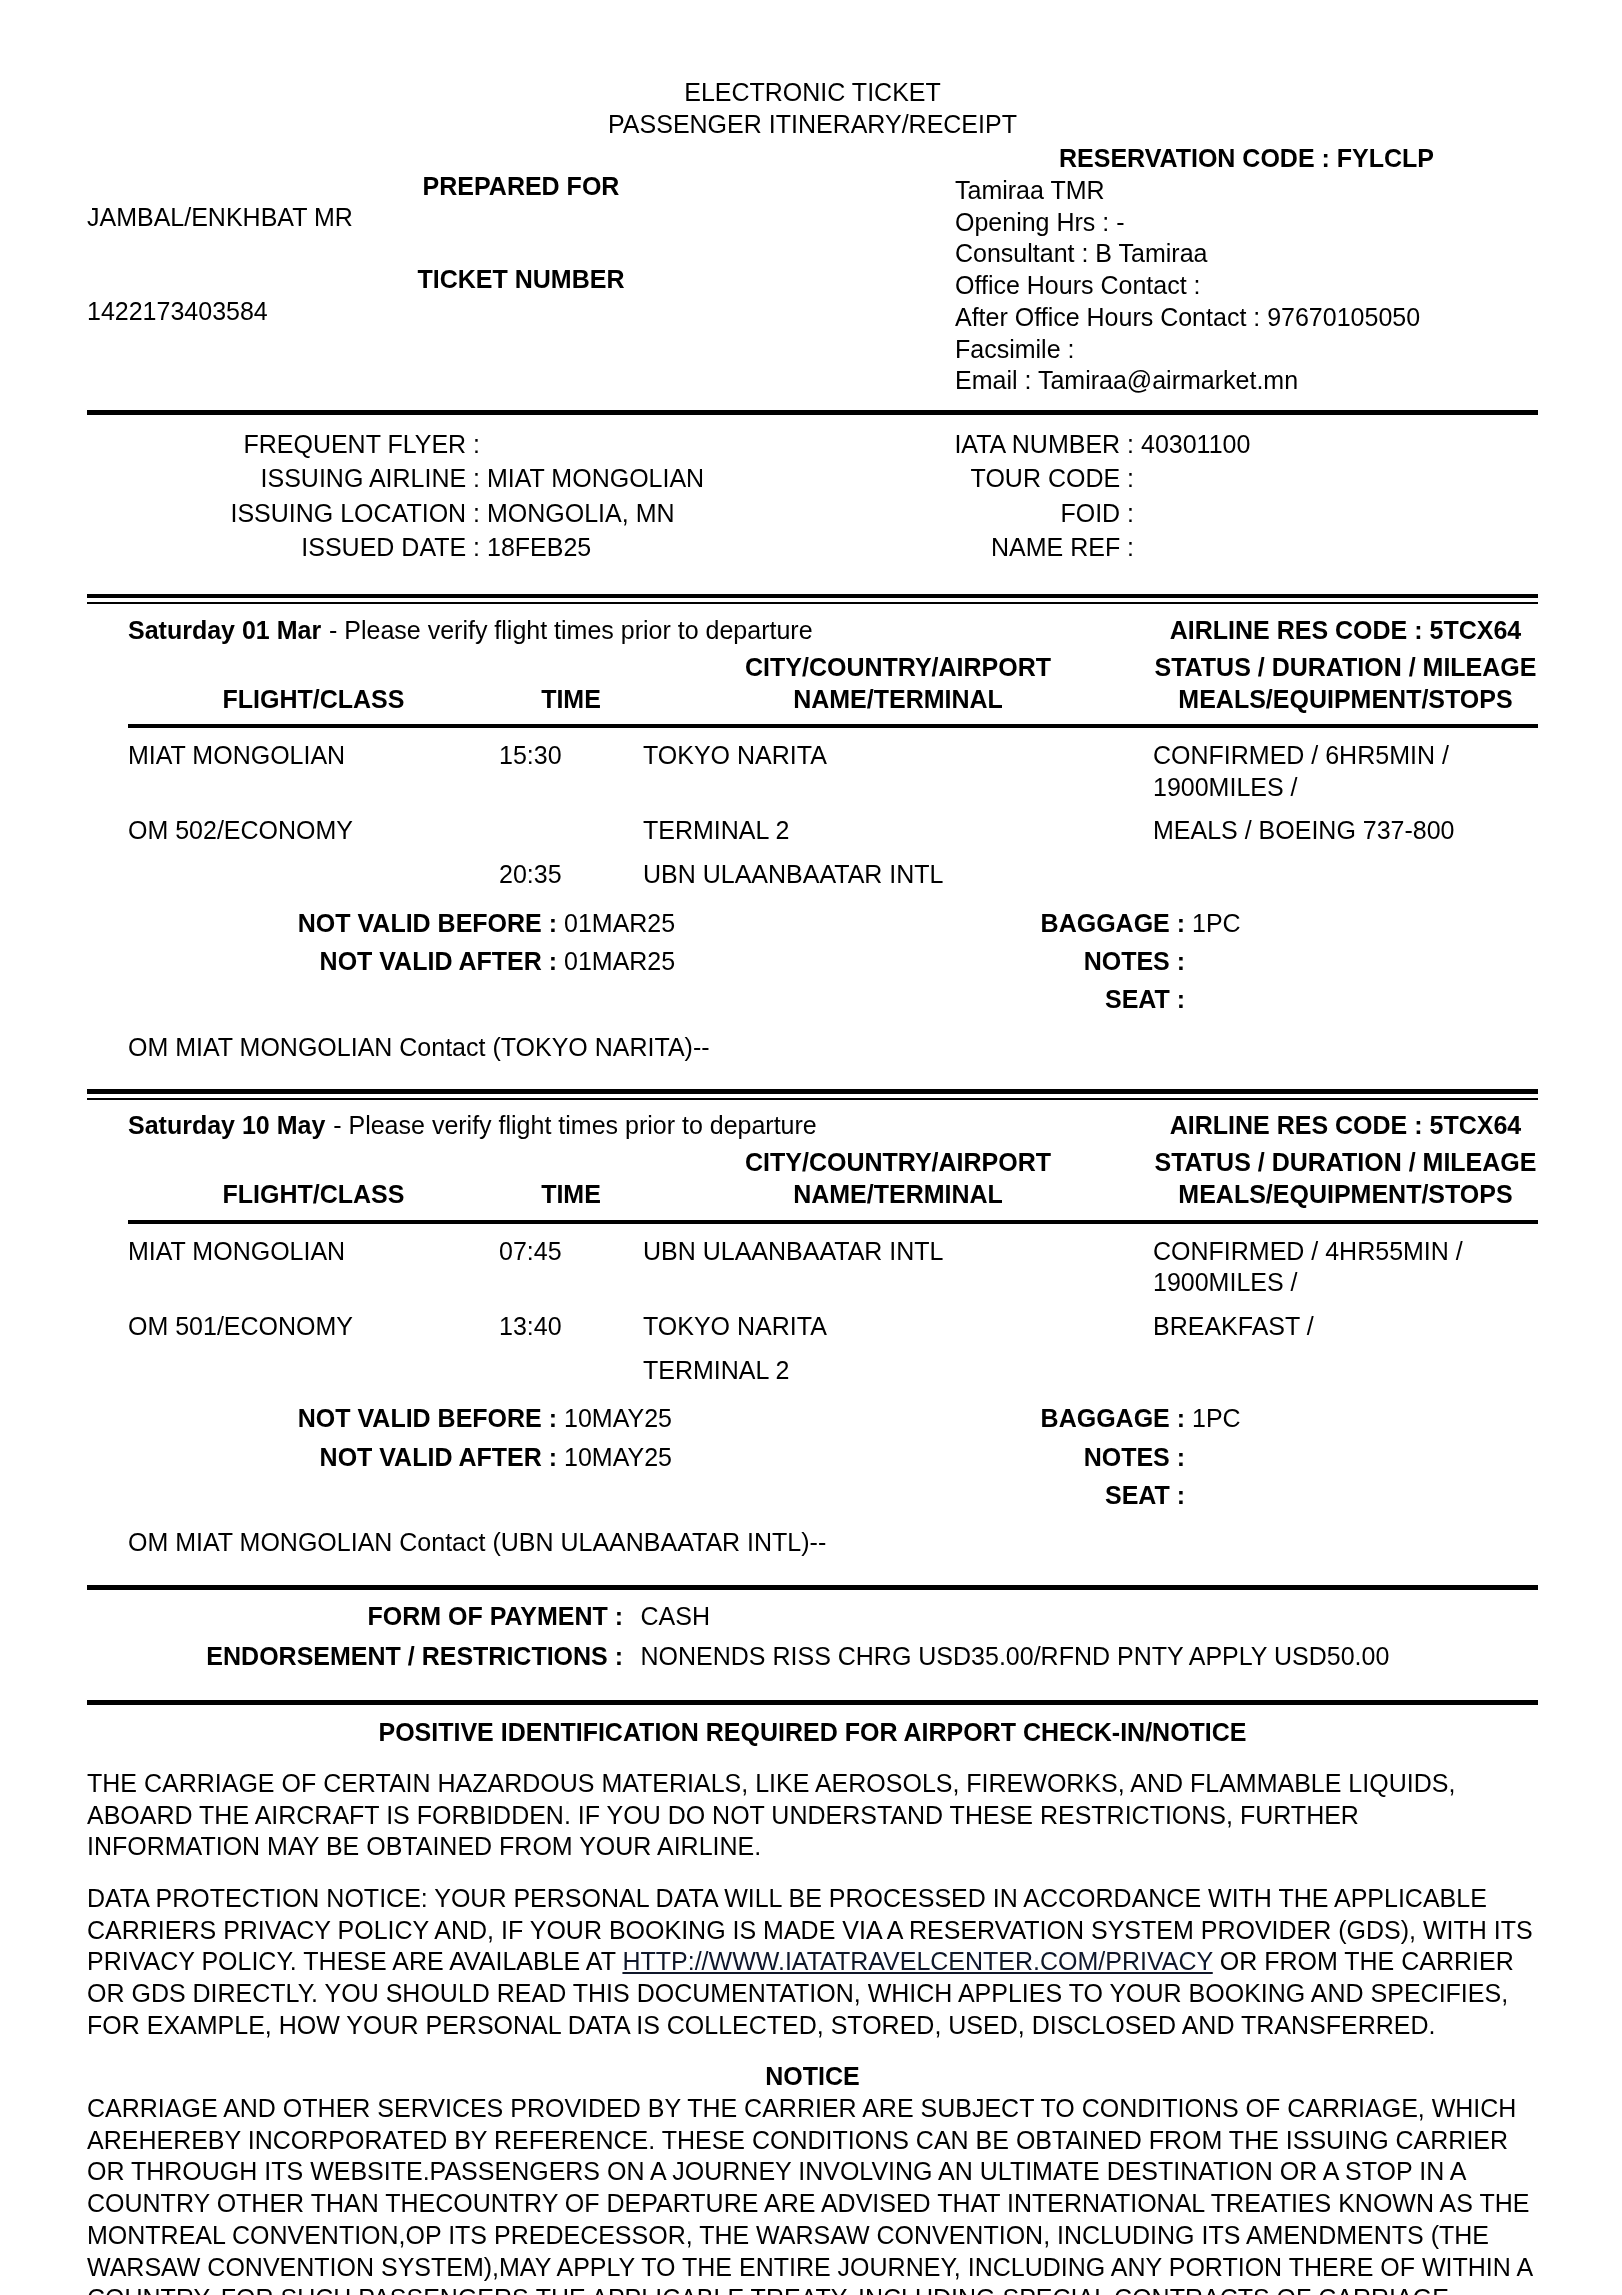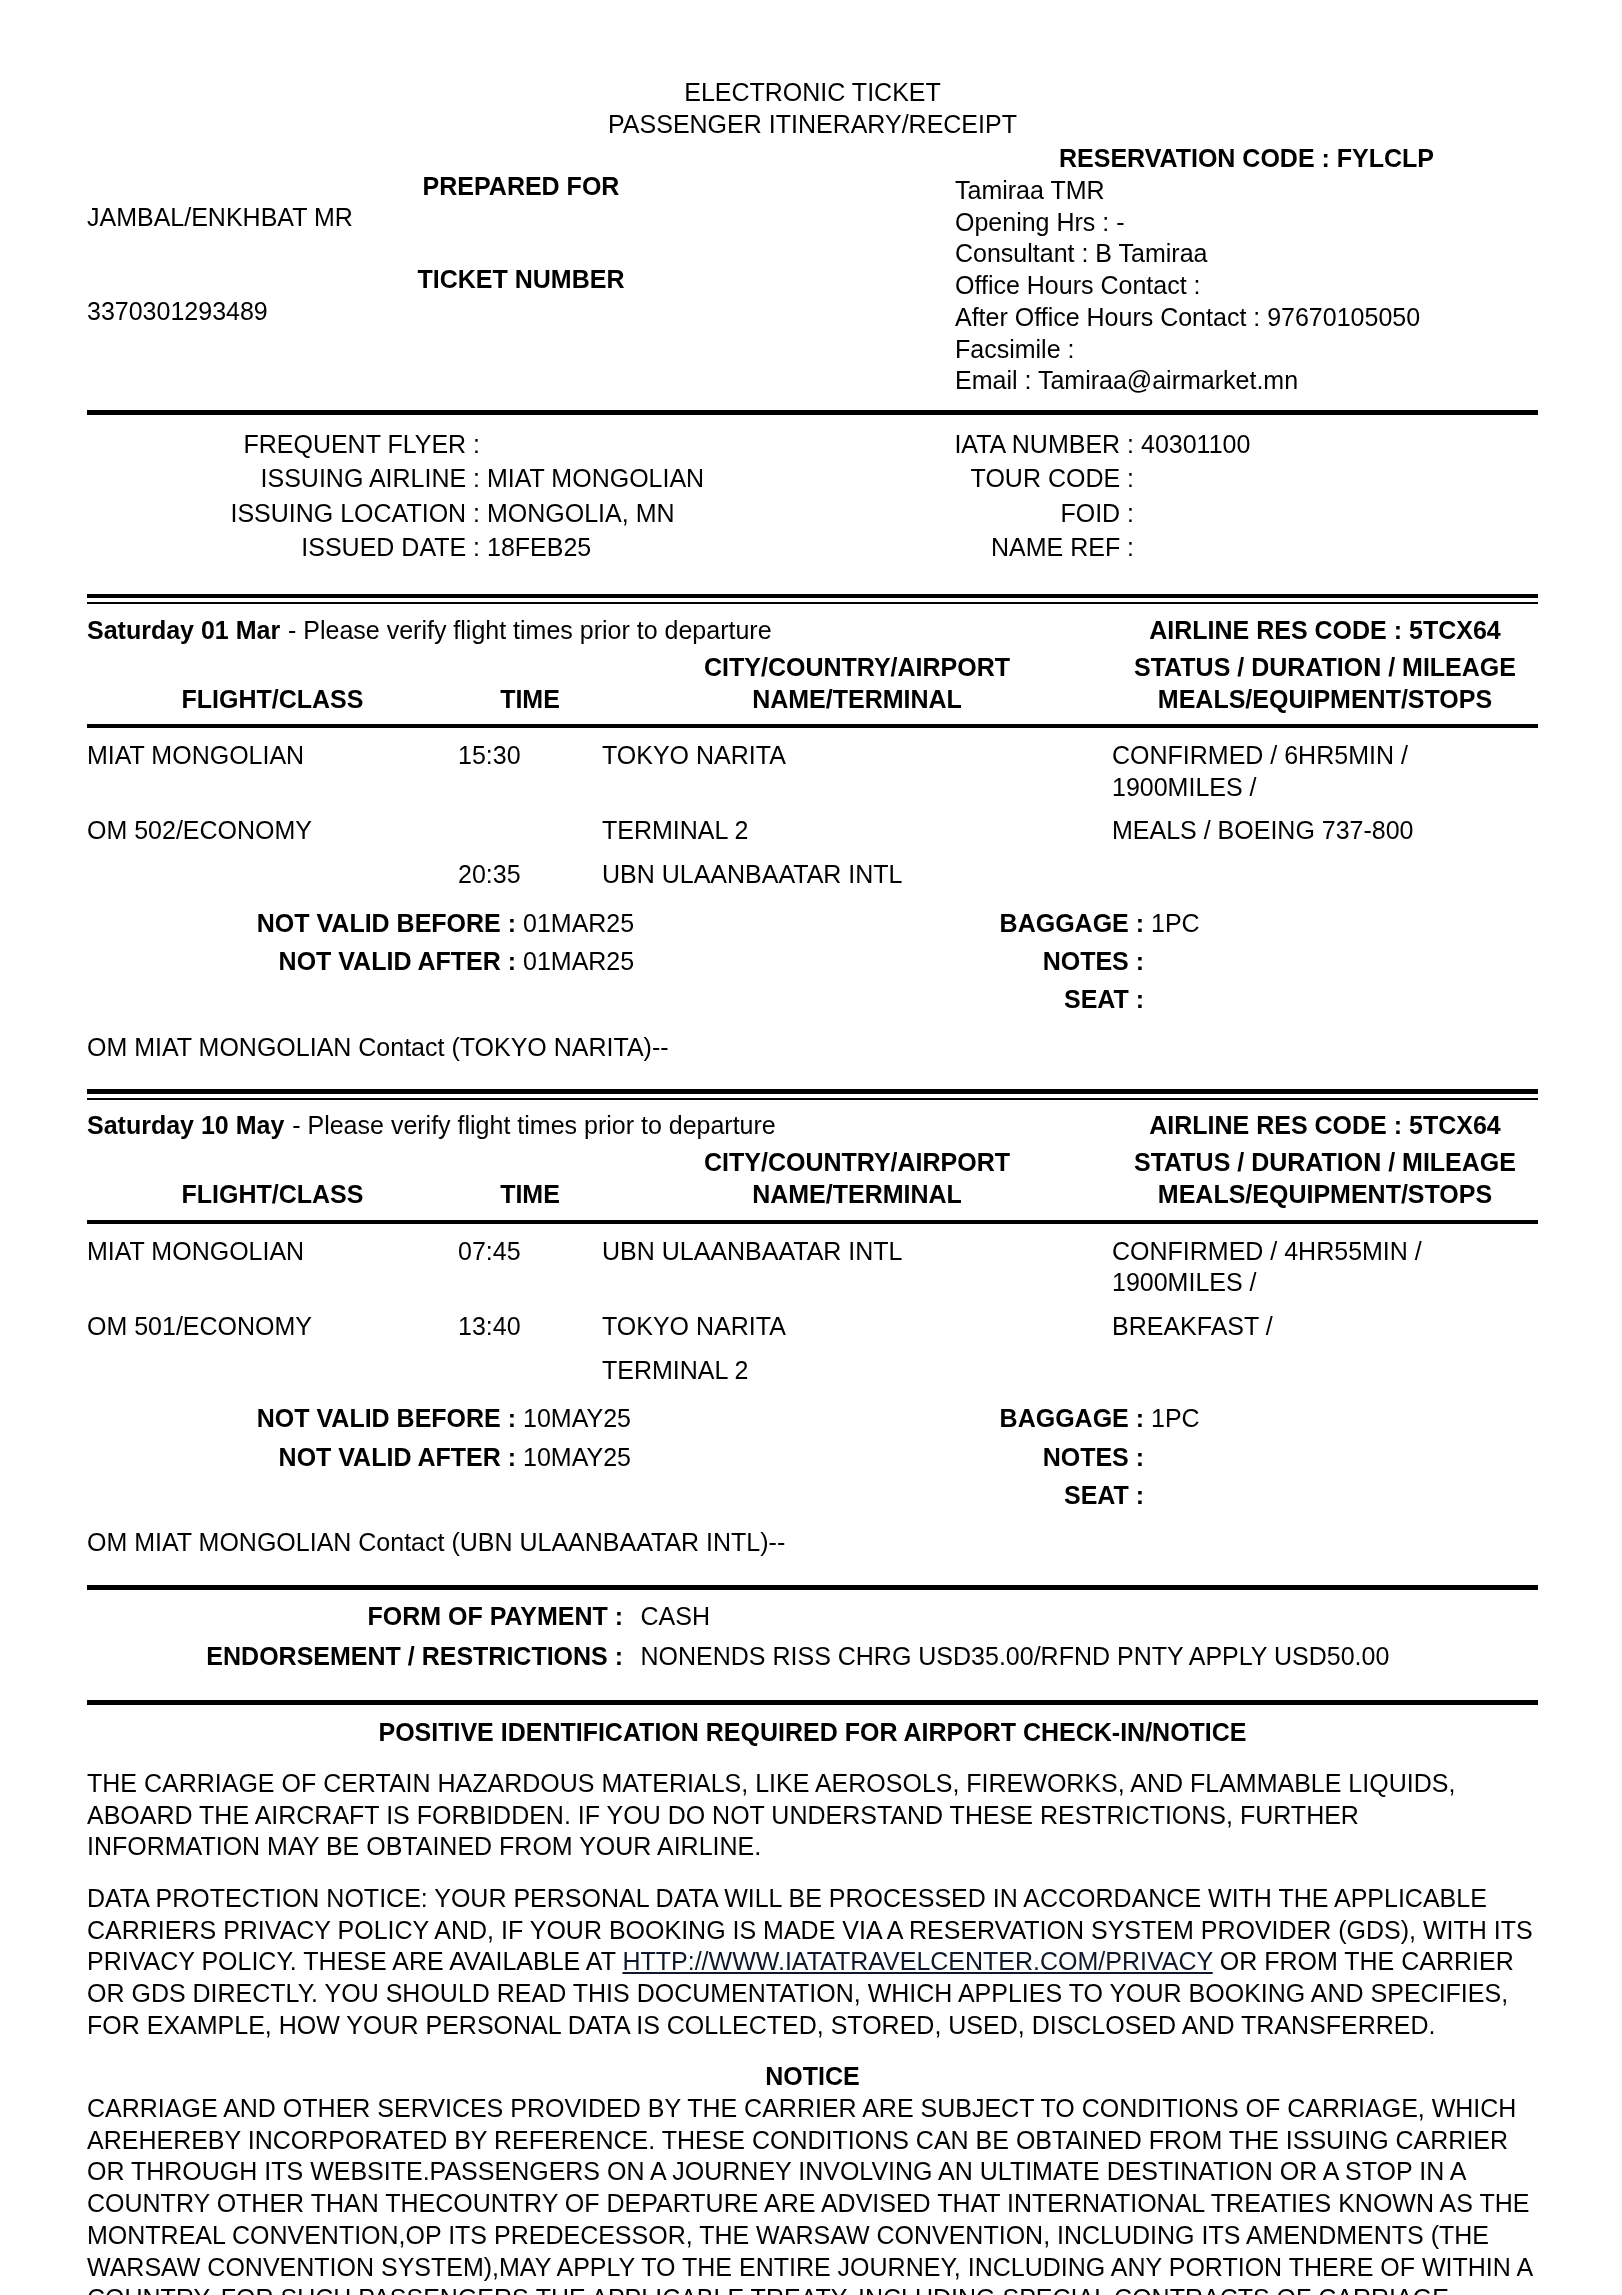--- a/index.html
+++ b/index.html
@@ -27,21 +27,21 @@
   .rule-thin { height: 2px; background: #000; margin-top: 3.9px; }
   
   .ff-section { display: flex; padding: 11.8px 0 17px; }
   .ff-col-l { width: 724px; }
   .ff-col-r { flex: 1; }
   .ff-line { display: flex; margin-top: 2.6px; }
   .ff-col-l .lbl { width: 400px; text-align: right; font-weight: normal; white-space: pre; }
   .ff-col-r .lbl { width: 330px; text-align: right; font-weight: normal; white-space: pre; }
   .ff-line .val { white-space: pre; }
   
-  .flight { padding: 10.5px 0 13px; }
+  .flight { padding: 10.5px 0 13px; margin-left: 41px; }
   .fgrid { display: grid; grid-template-columns: 371px 144px 510px 1fr; }
   .day-row .day-note { margin-left: 7.9px; }
   .day-cell { grid-column: 1 / span 3; }
   .fhead { align-items: end; margin-top: 5.2px; }
   .hrule { height: 3.9px; background: #000; margin-top: 9.2px; }
   .frow { margin-top: 11.8px; }
   .validity { margin-top: 17px; }
   .vrow { display: flex; }
   .vrow + .vrow { margin-top: 6.5px; }
   .vcell-l { width: 724px; display: flex; }
@@ -72,21 +72,21 @@
   <div class="doc-title">
     <div>ELECTRONIC TICKET</div>
     <div>PASSENGER ITINERARY/RECEIPT</div>
   </div>
 
   <div class="header-cols">
     <div class="header-left">
       <div class="b">PREPARED FOR</div>
       <div>JAMBAL/ENKHBAT MR</div>
       <div class="b ticket-number-label">TICKET NUMBER</div>
-      <div>3370301293489</div>
+      <div>1422173403584</div>
     </div>
     <div class="header-right">
       <div class="b">RESERVATION CODE : FYLCLP</div>
       <div>Tamiraa TMR</div>
       <div>Opening Hrs : -</div>
       <div>Consultant : B Tamiraa</div>
       <div>Office Hours Contact :</div>
       <div>After Office Hours Contact : 97670105050</div>
       <div>Facsimile :</div>
       <div>Email : Tamiraa@airmarket.mn</div>

